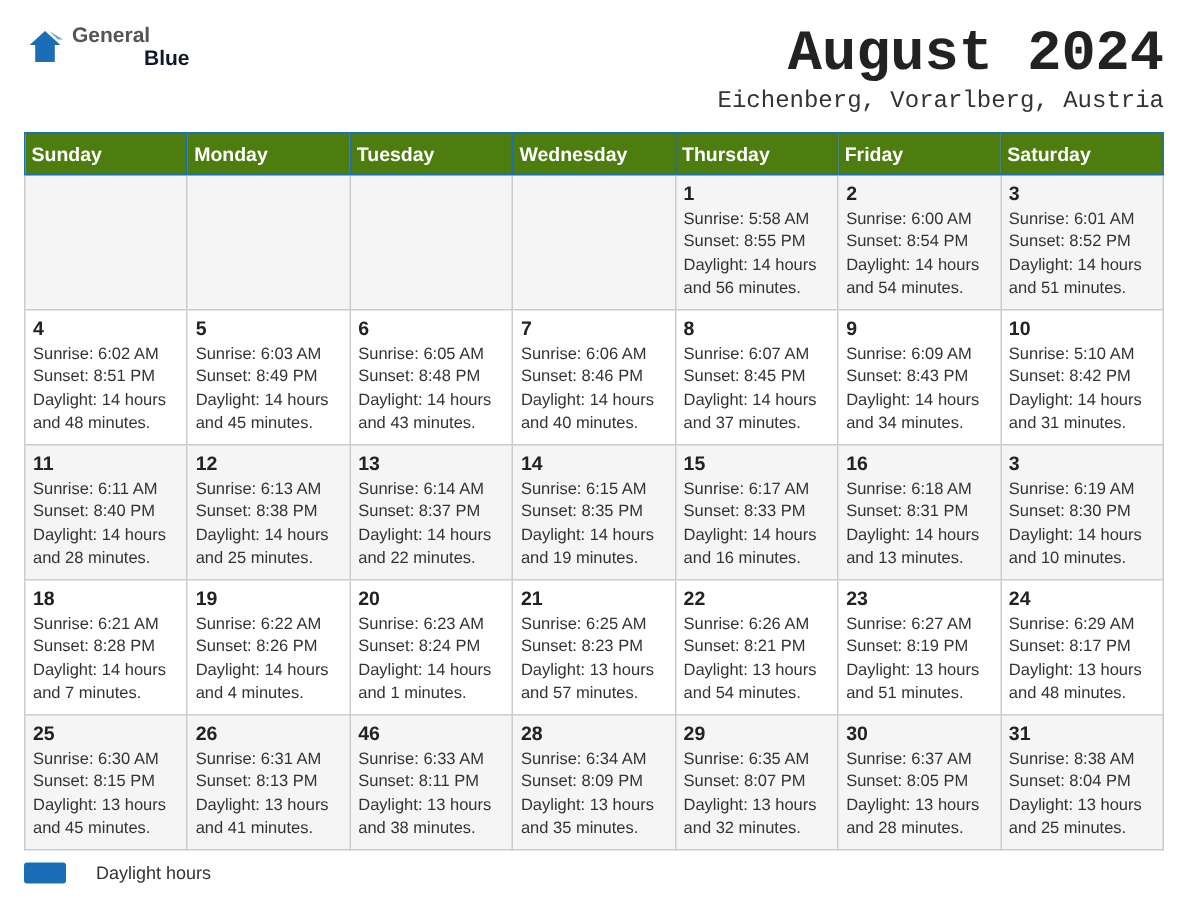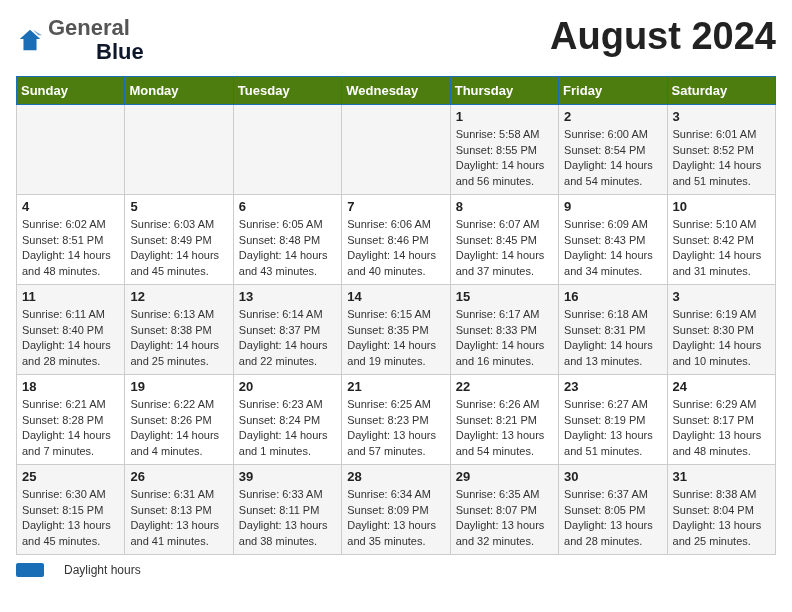--- a/index.html
+++ b/index.html
@@ -15,32 +15,33 @@
       justify-content: space-between;
       align-items: flex-start;
       margin-bottom: 12px;
     }
     .logo {
       display: flex;
       align-items: center;
       gap: 4px;
     }
     .logo-text {
-      font-size: 22px;
+      font-size: 14px;
       font-weight: bold;
       line-height: 1.1;
     }
     .logo-general { color: #555; }
     .logo-blue { color: #0f172a; margin-left: 48px; }
     .logo-icon {
       width: 28px;
       height: 28px;
     }
     .title-block {
       text-align: right;
+      font-family: Liberation Mono, monospace;
     }
     .month-year {
       font-size: 38px;
       font-weight: bold;
       color: #222;
       line-height: 1.1;
     }
     .location {
       font-size: 16px;
       color: #333;
@@ -109,20 +110,21 @@
       <polygon points="15,4 26,14 22,14 22,26 8,26 8,14 4,14" fill="#1a6eb5"></polygon>
       <polygon points="18,4 28,10 24,10" fill="#1a6eb5" opacity="0.6"></polygon>
     </svg>
     <div class="logo-text">
       <span class="logo-general">General</span><br>
       <span class="logo-blue">Blue</span>
     </div>
   </div>
   <div class="title-block">
     <div class="month-year">August 2024</div>
+    <div class="location">Eichenberg, Vorarlberg, Austria</div>
   </div>
 </div>
 
 <table>
   <thead>
     <tr>
     <th>Sunday</th>
         <th>Monday</th>
         <th>Tuesday</th>
         <th>Wednesday</th>
@@ -295,21 +297,21 @@
 Sunset: 8:15 PM
 Daylight: 13 hours and 45 minutes.</div>
         </td>
         <td>
           <span class="day-number">26</span>
           <div class="day-info" style="white-space: pre-line;">Sunrise: 6:31 AM
 Sunset: 8:13 PM
 Daylight: 13 hours and 41 minutes.</div>
         </td>
         <td>
-          <span class="day-number">39</span>
+          <span class="day-number">46</span>
           <div class="day-info" style="white-space: pre-line;">Sunrise: 6:33 AM
 Sunset: 8:11 PM
 Daylight: 13 hours and 38 minutes.</div>
         </td>
         <td>
           <span class="day-number">28</span>
           <div class="day-info" style="white-space: pre-line;">Sunrise: 6:34 AM
 Sunset: 8:09 PM
 Daylight: 13 hours and 35 minutes.</div>
         </td>

